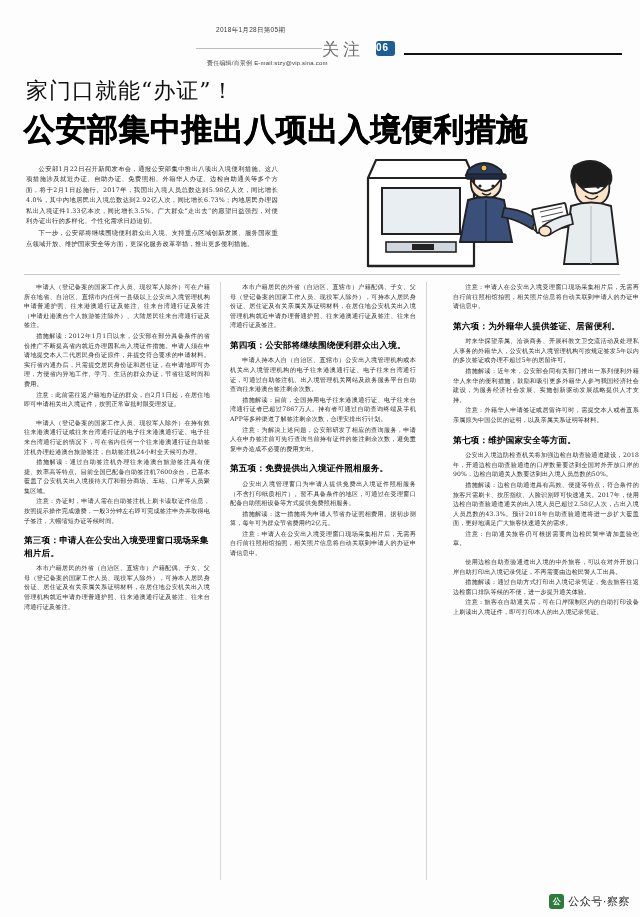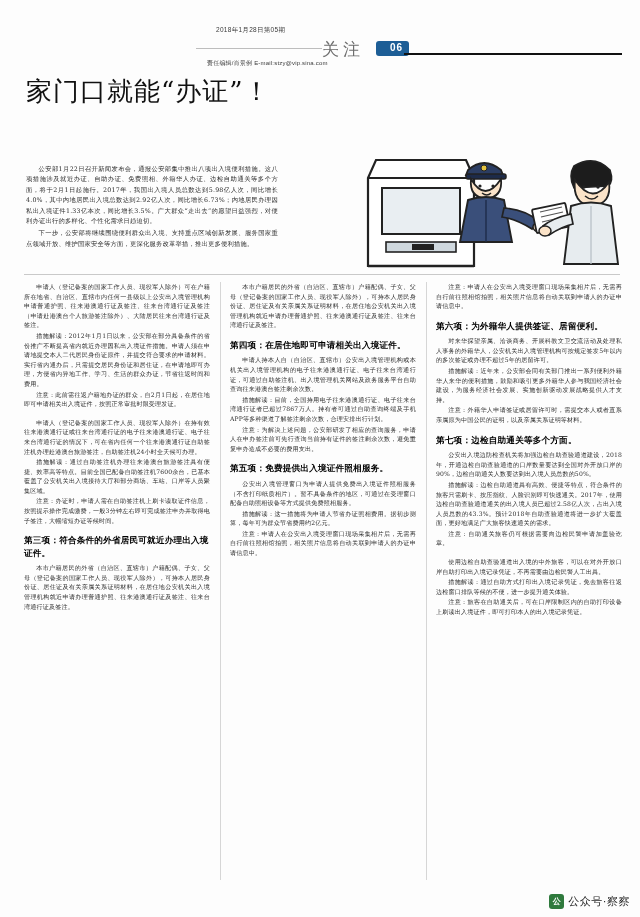--- a/index.html
+++ b/index.html
@@ -22,38 +22,38 @@
   .section-word{
     position:absolute;left:322px;top:38px;
     font-size:17px;color:#6d6d6d;letter-spacing:4px;
     font-family:"DejaVu Serif","Liberation Serif",serif;
     white-space:nowrap;
   }
   .section-badge{
     position:absolute;left:376px;top:41px;
     background:#1d5e96;color:#fff;
     font-size:10px;font-weight:bold;
-    padding:1px 6px 2px 14px;border-radius:3px;
+    padding:1px 6px 2px 0;border-radius:3px;
     letter-spacing:1px;line-height:12px;
   }
   .rule-right{
     position:absolute;left:404px;top:53px;width:218px;height:2px;background:#111;
   }
   .rule-left{
     position:absolute;left:196px;top:48px;width:126px;height:1px;background:#bdbdbd;
   }
   .editor-line{
     position:absolute;left:207px;top:59px;
     font-size:6px;color:#3a3a3a;white-space:nowrap;letter-spacing:.2px;
   }
 
   
   .kicker{
     position:absolute;left:26px;top:72px;
-    font-size:26px;line-height:38px;
+    font-size:22px;line-height:38px;
     font-family:"DejaVu Serif","Liberation Serif",serif;
     color:#111;white-space:nowrap;letter-spacing:1px;
   }
   .headline{
     position:absolute;left:24px;top:110px;
     font-size:31px;line-height:40px;font-weight:bold;
     letter-spacing:.5px;color:#000;white-space:nowrap;
     -webkit-text-stroke:.6px #000;
   }
 
@@ -68,21 +68,21 @@
     font-family:"DejaVu Serif","Liberation Serif",serif;
     color:#2b2b2b;letter-spacing:.2px;
   }
   .intro p{margin:0 0 2px 0;text-indent:2em;}
 
   
   .cols{position:absolute;left:24px;top:282px;width:596px;height:600px;}
   .col{position:absolute;top:0;width:186px;}
   .col.c1{left:0;}
   .col.c2{left:206px;}
-  .col.c3{left:412px;}
+  .col.c3{left:429px;}
   .col-divider{
     position:absolute;top:0;width:1px;height:598px;background:#d6d6d6;
   }
   .col-divider.d1{left:196px;}
   .col-divider.d2{left:402px;}
 
   h3.item-head{
     margin:0 0 4px 0;
     font-size:8.6px;line-height:12.5px;font-weight:bold;
     color:#000;letter-spacing:.2px;
@@ -125,20 +125,21 @@
 
     <div class="section-badge">06</div>
 
     <div class="rule-right"></div>
 
     <div class="editor-line">责任编辑/肖景例   E-mail:stzy@vip.sina.com</div>
   </div>
 
   <div class="kicker">家门口就能“办证”！</div>
 
+  <div class="headline">公安部集中推出八项出入境便利措施</div>
 
   <div class="illo">
     <svg width="310" height="150" viewBox="0 0 310 150" xmlns="http://www.w3.org/2000/svg">
 
       <g>
         <path d="M60 34 L150 34 L158 52 L158 140 L52 140 L52 52 Z" fill="#ffffff" stroke="#222" stroke-width="2.2"></path>
         <path d="M52 52 L158 52" stroke="#222" stroke-width="2"></path>
         <rect x="66" y="62" width="78" height="46" fill="#e9eef2" stroke="#222" stroke-width="2"></rect>
         <path d="M66 108 L144 108" stroke="#222" stroke-width="2"></path>
         <rect x="70" y="116" width="70" height="10" fill="#cfd8de" stroke="#222" stroke-width="1.6"></rect>
@@ -213,38 +214,38 @@
 
       <div class="measure">
         <div class="body-txt">
           <p>申请人（登记备案的国家工作人员、现役军人除外）在持有效往来港澳通行证或往来台湾通行证的电子往来港澳通行证、电子往来台湾通行证的情况下，可在省内任何一个往来港澳通行证自助签注机办理赴港澳台旅游签注，自助签注机24小时全天候可办理。</p>
           <p>措施解读：通过自助签注机办理往来港澳台旅游签注具有便捷、效率高等特点。目前全国已配备自助签注机7600余台，已基本覆盖了公安机关出入境接待大厅和部分商场、车站、口岸等人员聚集区域。</p>
           <p>注意：办证时，申请人需在自助签注机上刷卡读取证件信息，按照提示操作完成缴费，一般3分钟左右即可完成签注申办并取得电子签注，大幅缩短办证等候时间。</p>
         </div>
       </div>
 
       <div class="measure">
-        <h3 class="item-head">第三项：符合条件的外省居民可就近办理出入境证件。</h3>
+        <h3 class="item-head">第三项：申请人在公安出入境受理窗口现场采集相片后。</h3>
         <div class="body-txt">
           <p>本市户籍居民的外省（自治区、直辖市）户籍配偶、子女、父母（登记备案的国家工作人员、现役军人除外），可持本人居民身份证、居住证及有关亲属关系证明材料，在居住地公安机关出入境管理机构就近申请办理普通护照、往来港澳通行证及签注、往来台湾通行证及签注。</p>
         </div>
       </div>
 
     </div>
 
     <div class="col c2">
 
       <div class="measure">
         <div class="body-txt">
           <p>本市户籍居民的外省（自治区、直辖市）户籍配偶、子女、父母（登记备案的国家工作人员、现役军人除外），可持本人居民身份证、居住证及有关亲属关系证明材料，在居住地公安机关出入境管理机构就近申请办理普通护照、往来港澳通行证及签注、往来台湾通行证及签注。</p>
         </div>
       </div>
 
       <div class="measure">
-        <h3 class="item-head">第四项：在居住地即可申请相关出入境证件。</h3>
+        <h3 class="item-head">第四项：公安部将继续围绕便利群众出入境。</h3>
         <div class="body-txt">
           <p>申请人持本人自（自治区、直辖市）公安出入境管理机构或本机关出入境管理机构的电子往来港澳通行证、电子往来台湾通行证，可通过自助签注机、出入境管理机关网站及政务服务平台自助查询往来港澳台签注剩余次数。</p>
           <p>措施解读：目前，全国持用电子往来港澳通行证、电子往来台湾通行证者已超过7867万人。持有者可通过自助查询终端及手机APP等多种渠道了解签注剩余次数，合理安排出行计划。</p>
           <p>注意：为解决上述问题，公安部研发了相应的查询服务，申请人在申办签注前可先行查询当前持有证件的签注剩余次数，避免重复申办造成不必要的费用支出。</p>
         </div>
       </div>
 
       <div class="measure">
         <h3 class="item-head">第五项：免费提供出入境证件照相服务。</h3>
         <div class="body-txt">
@@ -267,21 +268,21 @@
       <div class="measure">
         <h3 class="item-head">第六项：为外籍华人提供签证、居留便利。</h3>
         <div class="body-txt">
           <p>对来华探望亲属、洽谈商务、开展科教文卫交流活动及处理私人事务的外籍华人，公安机关出入境管理机构可按规定签发5年以内的多次签证或办理不超过5年的居留许可。</p>
           <p>措施解读：近年来，公安部会同有关部门推出一系列便利外籍华人来华的便利措施，鼓励和吸引更多外籍华人参与我国经济社会建设，为服务经济社会发展、实施创新驱动发展战略提供人才支持。</p>
           <p>注意：外籍华人申请签证或居留许可时，需提交本人或者直系亲属原为中国公民的证明，以及亲属关系证明等材料。</p>
         </div>
       </div>
 
       <div class="measure">
-        <h3 class="item-head">第七项：边检自助通关等多个方面。</h3>
+        <h3 class="item-head">第七项：维护国家安全等方面。</h3>
         <div class="body-txt">
           <p>公安出入境边防检查机关将加强边检自助查验通道建设，2018年，开通边检自助查验通道的口岸数量要达到全国对外开放口岸的90%，边检自助通关人数要达到出入境人员总数的50%。</p>
           <p>措施解读：边检自助通道具有高效、便捷等特点，符合条件的旅客只需刷卡、按压指纹、人脸识别即可快速通关。2017年，使用边检自助查验通道通关的出入境人员已超过2.58亿人次，占出入境人员总数的43.3%。预计2018年自助查验通道将进一步扩大覆盖面，更好地满足广大旅客快速通关的需求。</p>
           <p>注意：自助通关旅客仍可根据需要向边检民警申请加盖验讫章。</p>
         </div>
       </div>
 
       <div class="measure">
         <div class="body-txt">
           <p>使用边检自助查验通道出入境的中外旅客，可以在对外开放口岸自助打印出入境记录凭证，不再需要由边检民警人工出具。</p>

